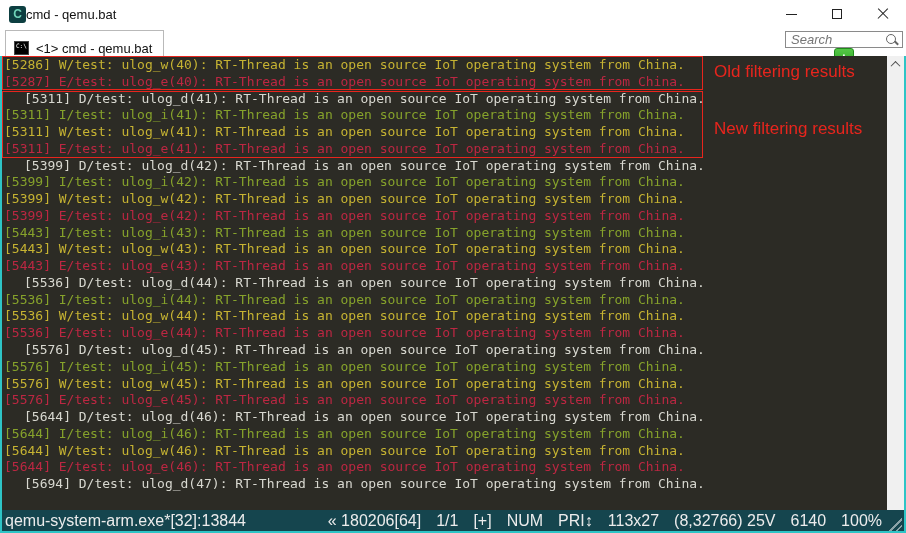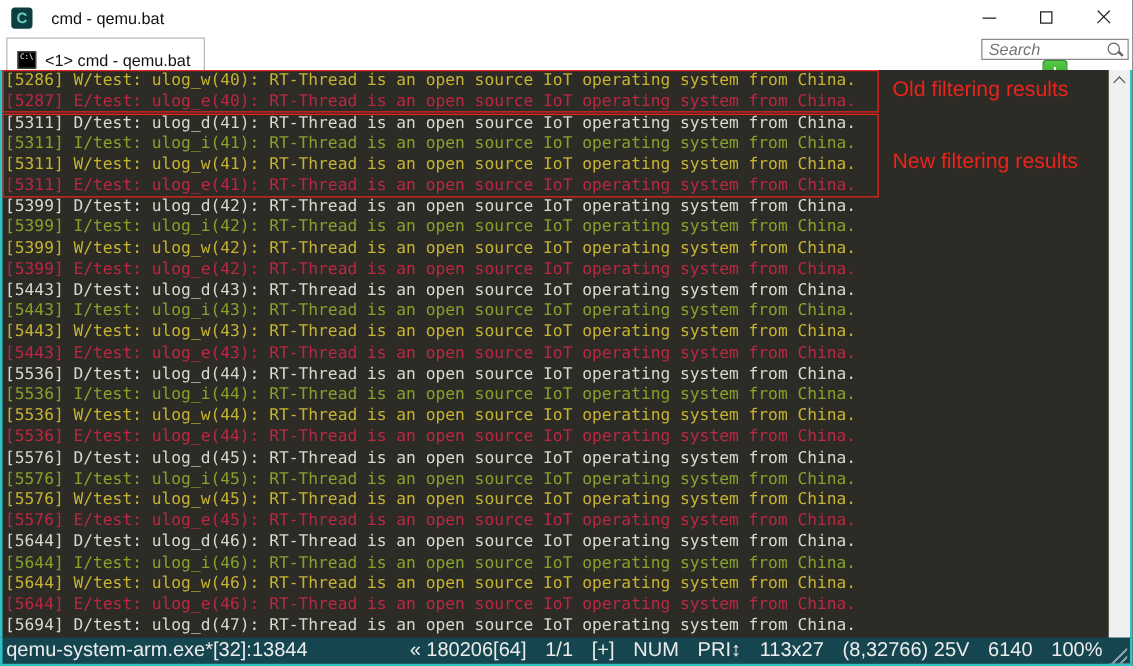--- a/index.html
+++ b/index.html
@@ -6,21 +6,21 @@
   body { background:#888; font-family:"Liberation Sans", sans-serif; }
   #window {
     position:relative; width:906px; height:533px; background:#fff;
     overflow:hidden;
   }
 
   
   .title-bar { position:absolute; top:0; left:0; right:0; height:28px; background:#fff; display:flex; align-items:center; }
   .app-icon { width:17px; height:17px; margin-left:9px; background:#0d3f41; border-radius:3px;
     color:#6fd3b8; font-weight:bold; font-size:12px; line-height:16px; text-align:center; }
-  .title-text { margin-left:15px; font-size:13px; color:#111; }
+  .title-text { margin-left:0; font-size:13px; color:#111; }
   .caption-buttons { position:absolute; right:0; top:0; height:28px; display:flex; }
   .caption-btn { width:46px; height:28px; display:flex; align-items:center; justify-content:center; }
   .glyph-min { width:11px; height:1px; background:#222; }
   .glyph-max { width:10px; height:10px; border:1px solid #222; }
   .glyph-close { position:relative; width:12px; height:12px; }
   .glyph-close::before, .glyph-close::after { content:""; position:absolute; left:-1px; top:5px; width:14px; height:1.4px; background:#222; }
   .glyph-close::before { transform:rotate(45deg); }
   .glyph-close::after  { transform:rotate(-45deg); }
 
   
@@ -56,21 +56,21 @@
   .hamburger { width:17px; margin:0 3px; display:flex; flex-direction:column; gap:3px; }
   .hamburger span { display:block; height:2.5px; background:#2f80c7; }
 
   
   .console { position:absolute; top:56px; left:0; right:0; height:532px;
     background:var(--console_bg,#2c2b25);
     border-left:2px solid var(--frame,#2ec4c6); border-right:2px solid var(--frame,#2ec4c6); }
   .console-output { position:absolute; left:0; top:0; right:17px; bottom:0; overflow:hidden; padding:1px 0 0 2px; }
   .console-line { font-family:"DejaVu Sans Mono","Liberation Mono",monospace; font-size:13px;
     height:16.78px; line-height:16.78px; white-space:pre; }
-  .lvl-debug   { color:var(--debug,#d8d8d0); }
+  .lvl-debug   { color:var(--debug,#d8d8d0);padding-left:20px; }
   .lvl-info    { color:var(--info,#86a22b); }
   .lvl-warning { color:var(--warning,#c6b332); }
   .lvl-error   { color:var(--error,#bc2742); }
 
   .anno-box { position:absolute; border:1px solid var(--annotation,#e8251d); left:0; width:701px; }
   .anno-box-old { top:0; height:34px; }
   .anno-box-new { top:35px; height:67px; }
   .anno-label { position:absolute; left:712px; color:var(--annotation,#e8251d); font-size:17px; white-space:nowrap; }
   .anno-label-old { top:6px; }
   .anno-label-new { top:63px; }
@@ -153,21 +153,20 @@
         <div class="console-line lvl-warning">[5286] W/test: ulog_w(40): RT-Thread is an open source IoT operating system from China.</div>
         <div class="console-line lvl-error">[5287] E/test: ulog_e(40): RT-Thread is an open source IoT operating system from China.</div>
         <div class="console-line lvl-debug">[5311] D/test: ulog_d(41): RT-Thread is an open source IoT operating system from China.</div>
         <div class="console-line lvl-info">[5311] I/test: ulog_i(41): RT-Thread is an open source IoT operating system from China.</div>
         <div class="console-line lvl-warning">[5311] W/test: ulog_w(41): RT-Thread is an open source IoT operating system from China.</div>
         <div class="console-line lvl-error">[5311] E/test: ulog_e(41): RT-Thread is an open source IoT operating system from China.</div>
         <div class="console-line lvl-debug">[5399] D/test: ulog_d(42): RT-Thread is an open source IoT operating system from China.</div>
         <div class="console-line lvl-info">[5399] I/test: ulog_i(42): RT-Thread is an open source IoT operating system from China.</div>
         <div class="console-line lvl-warning">[5399] W/test: ulog_w(42): RT-Thread is an open source IoT operating system from China.</div>
         <div class="console-line lvl-error">[5399] E/test: ulog_e(42): RT-Thread is an open source IoT operating system from China.</div>
-        <div class="console-line lvl-debug">[5443] D/test: ulog_d(43): RT-Thread is an open source IoT operating system from China.</div>
         <div class="console-line lvl-info">[5443] I/test: ulog_i(43): RT-Thread is an open source IoT operating system from China.</div>
         <div class="console-line lvl-warning">[5443] W/test: ulog_w(43): RT-Thread is an open source IoT operating system from China.</div>
         <div class="console-line lvl-error">[5443] E/test: ulog_e(43): RT-Thread is an open source IoT operating system from China.</div>
         <div class="console-line lvl-debug">[5536] D/test: ulog_d(44): RT-Thread is an open source IoT operating system from China.</div>
         <div class="console-line lvl-info">[5536] I/test: ulog_i(44): RT-Thread is an open source IoT operating system from China.</div>
         <div class="console-line lvl-warning">[5536] W/test: ulog_w(44): RT-Thread is an open source IoT operating system from China.</div>
         <div class="console-line lvl-error">[5536] E/test: ulog_e(44): RT-Thread is an open source IoT operating system from China.</div>
         <div class="console-line lvl-debug">[5576] D/test: ulog_d(45): RT-Thread is an open source IoT operating system from China.</div>
         <div class="console-line lvl-info">[5576] I/test: ulog_i(45): RT-Thread is an open source IoT operating system from China.</div>
         <div class="console-line lvl-warning">[5576] W/test: ulog_w(45): RT-Thread is an open source IoT operating system from China.</div>

